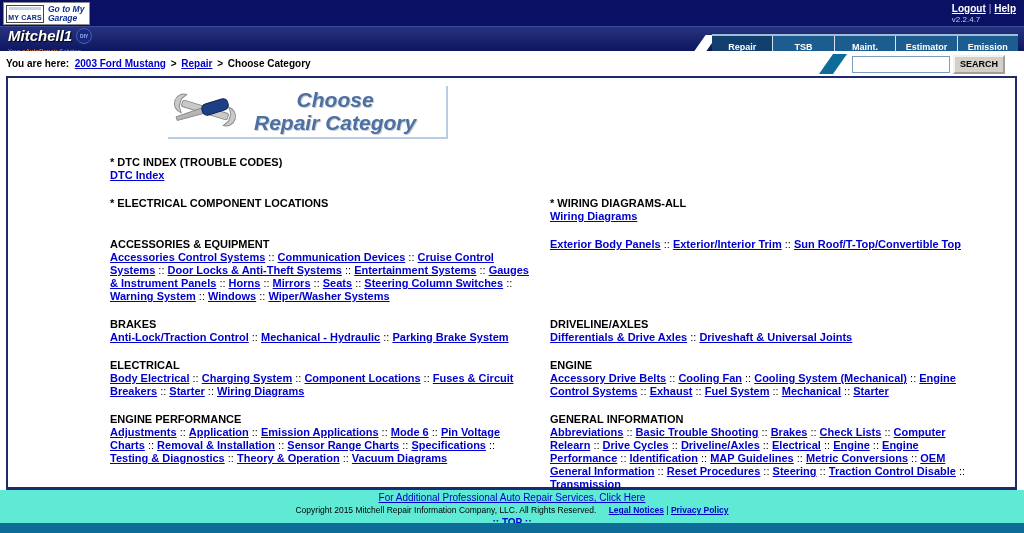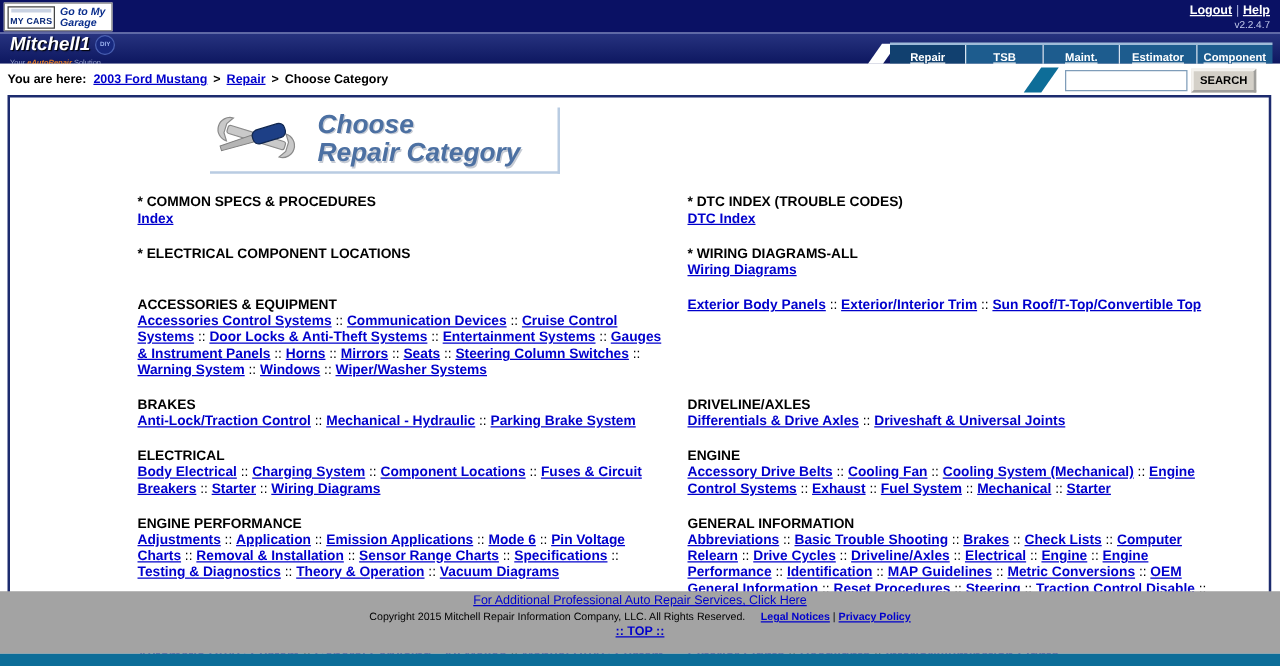--- a/index.html
+++ b/index.html
@@ -8,21 +8,21 @@
 
   
   .topbar{height:26px;background:#0a1164;position:relative;}
   .garage-box{position:absolute;left:3px;top:2px;height:21px;background:#fff;border:1px solid #8a8a8a;
     display:flex;align-items:center;padding:0 5px 0 2px;cursor:pointer;}
   .plate{width:36px;height:16px;border:1px solid #444;background:#fff;position:relative;
     display:flex;align-items:flex-end;justify-content:center;}
   .plate-top{position:absolute;top:1px;left:2px;right:2px;height:3px;background:#c9d2e2;}
   .plate-label{font-size:7px;font-weight:bold;color:#0b2a7a;line-height:9px;letter-spacing:0.2px;}
   .garage-text{margin-left:4px;color:#0b2e8c;font-weight:bold;font-style:italic;font-size:8.5px;line-height:9px;}
-  .top-right{position:absolute;right:8px;top:3px;text-align:right;}
+  .top-right{position:absolute;right:8px;top:3px;}
   .top-links{font-size:10px;font-weight:bold;color:#fff;}
   .top-links a{color:#fff;text-decoration:underline;cursor:pointer;}
   .top-pipe{color:#aab4e0;margin:0 3px;font-weight:normal;}
   .version{font-size:8px;color:#c3cbec;margin-top:1px;}
 
   
   .headerbar{height:24px;background:linear-gradient(#27337f,#0d1760);border-top:1px solid #3d4a96;position:relative;}
   .brand{position:absolute;left:8px;top:1px;line-height:14px;}
   .brand-row{display:flex;align-items:center;}
   .brand-name{color:#fff;font-weight:bold;font-style:italic;font-size:15px;text-shadow:1px 1px 1px #000;}
@@ -47,34 +47,34 @@
   .search-wrap{position:absolute;right:19px;top:3px;display:flex;align-items:center;}
   .search-accent{width:14px;height:20px;background:#0d6d98;transform:skewX(-35deg);margin-right:12px;}
   .search-input{width:92px;height:13px;border:1px solid #7f9db9;font-size:10px;padding:1px 2px;}
   .search-btn{margin-left:3px;height:19px;padding:0 5px;font-size:9px;font-weight:bold;
     font-family:"Liberation Sans",sans-serif;background:#d4d0c8;border:2px outset #f4f2ee;cursor:pointer;}
 
   
   .content{position:absolute;left:6px;right:7px;top:76px;bottom:43px;background:#fff;
     border:2px solid #1c2b6e;border-bottom-width:3px;}
   .header-graphic{margin:8px 0 0 160px;display:inline-flex;align-items:flex-start;
-    border-right:2px solid #b9cce2;border-bottom:2px solid #b9cce2;padding:2px 30px 3px 0;}
+    border-right:2px solid #b9cce2;border-bottom:2px solid #b9cce2;padding:2px 30px 3px 0;text-align:center;}
   .tools-icon{width:74px;height:44px;}
   .page-title{margin-left:12px;font-style:italic;font-weight:bold;font-size:21px;line-height:23px;
     color:#4c70a2;text-shadow:1px 1px 0 #c6cbd4;}
   .cats{margin:17px 0 0 102px;}
   .cat-row{display:flex;}
   .cat-cell{width:440px;box-sizing:border-box;padding-right:14px;margin-bottom:15px;}
   .cat-header{font-size:11px;font-weight:bold;color:#000;line-height:13px;}
   .cat-links{font-size:11px;line-height:13px;}
   .cat-links a{color:#0000cc;font-weight:bold;text-decoration:underline;cursor:pointer;}
   .sep{color:#000;}
 
   
-  .footer{position:absolute;left:0;right:0;bottom:10px;height:50px;background:#a3a3a3;text-align:center;}
+  .footer{position:absolute;left:0;right:0;bottom:10px;height:33px;background:#5eead4;text-align:center;}
   .services-link{font-size:10px;margin-top:2px;}
   .services-link a{color:#0000cc;text-decoration:underline;cursor:pointer;}
   .copyright{font-size:8.5px;color:#000;margin-top:2px;}
   .copyright a{color:#0000cc;text-decoration:underline;font-weight:bold;cursor:pointer;}
   .copy-text{margin-right:10px;}
   .top-link{font-size:10px;font-weight:bold;margin-top:2px;}
   .top-link a{color:#0000cc;text-decoration:underline;cursor:pointer;}
   .teal-bar{position:absolute;left:0;right:0;bottom:0;height:10px;background:#0d6d98;}
 </style>
 </head>
@@ -110,21 +110,21 @@
       <div class="brand-tagline"><span>Your </span><span class="tagline-accent">eAutoRepair</span><span> Solution</span></div>
     </div>
     <div class="diag"></div>
     <div class="tabbar">
       <div class="tab-strip"></div>
       <div class="tabs">
         <div class="tab active"><a>Repair</a></div>
         <div class="tab"><a>TSB</a></div>
         <div class="tab"><a>Maint.</a></div>
         <div class="tab"><a>Estimator</a></div>
-        <div class="tab"><a>Component</a></div>
+        <div class="tab"><a>Emission</a></div>
       </div>
     </div>
   </div>
 
   <div class="crumbrow">
     <div class="breadcrumb">
       <span>You are here:</span>&nbsp;
       <a>2003 Ford Mustang</a>
       <span class="crumb-sep">&gt;</span>
       <a>Repair</a>
@@ -153,24 +153,20 @@
       </svg>
       <div class="page-title">
         <div>Choose</div>
         <div>Repair Category</div>
       </div>
     </div>
 
     <div class="cats">
         <div class="cat-row">
           <div class="cat-cell">
-            <div class="cat-header">* COMMON SPECS &amp; PROCEDURES</div>
-            <div class="cat-links"><a>Index</a></div>
-          </div>
-          <div class="cat-cell">
             <div class="cat-header">* DTC INDEX (TROUBLE CODES)</div>
             <div class="cat-links"><a>DTC Index</a></div>
           </div>
         </div>
         <div class="cat-row">
           <div class="cat-cell">
             <div class="cat-header">* ELECTRICAL COMPONENT LOCATIONS</div>
           </div>
           <div class="cat-cell">
             <div class="cat-header">* WIRING DIAGRAMS-ALL</div>

